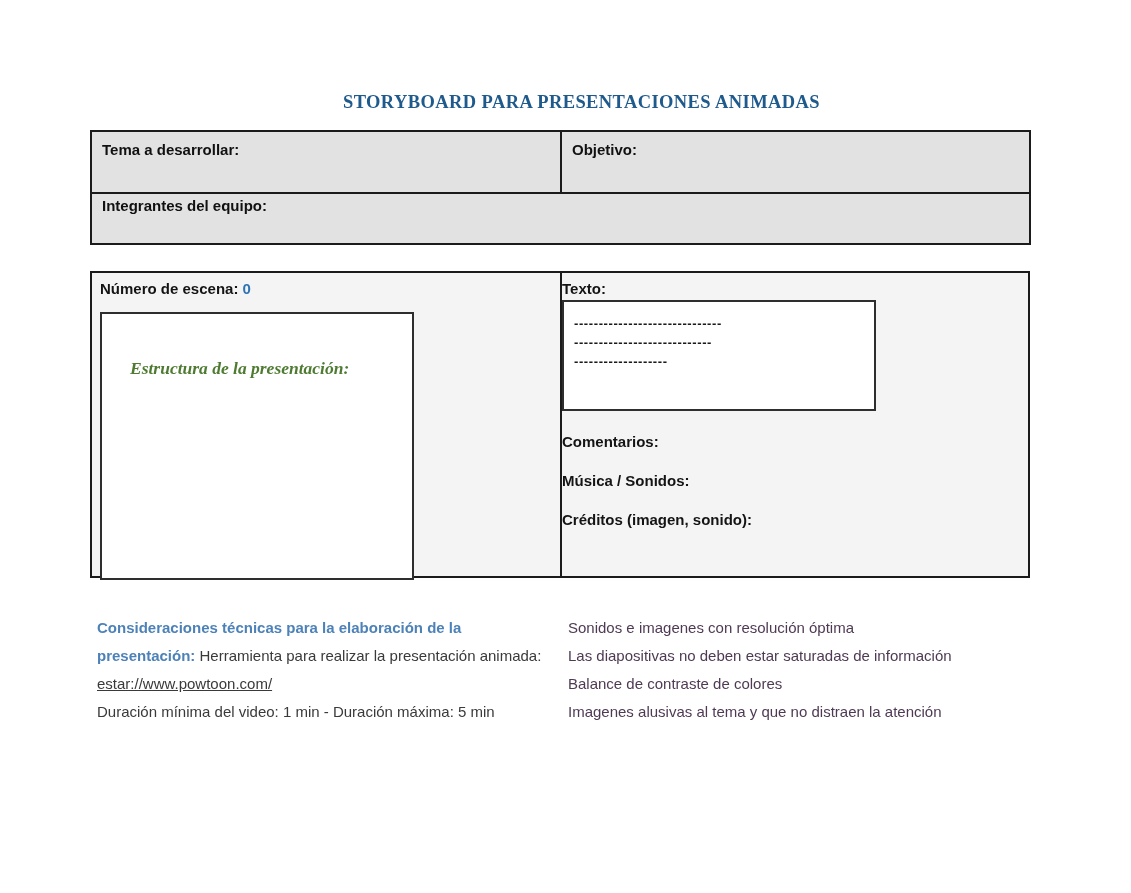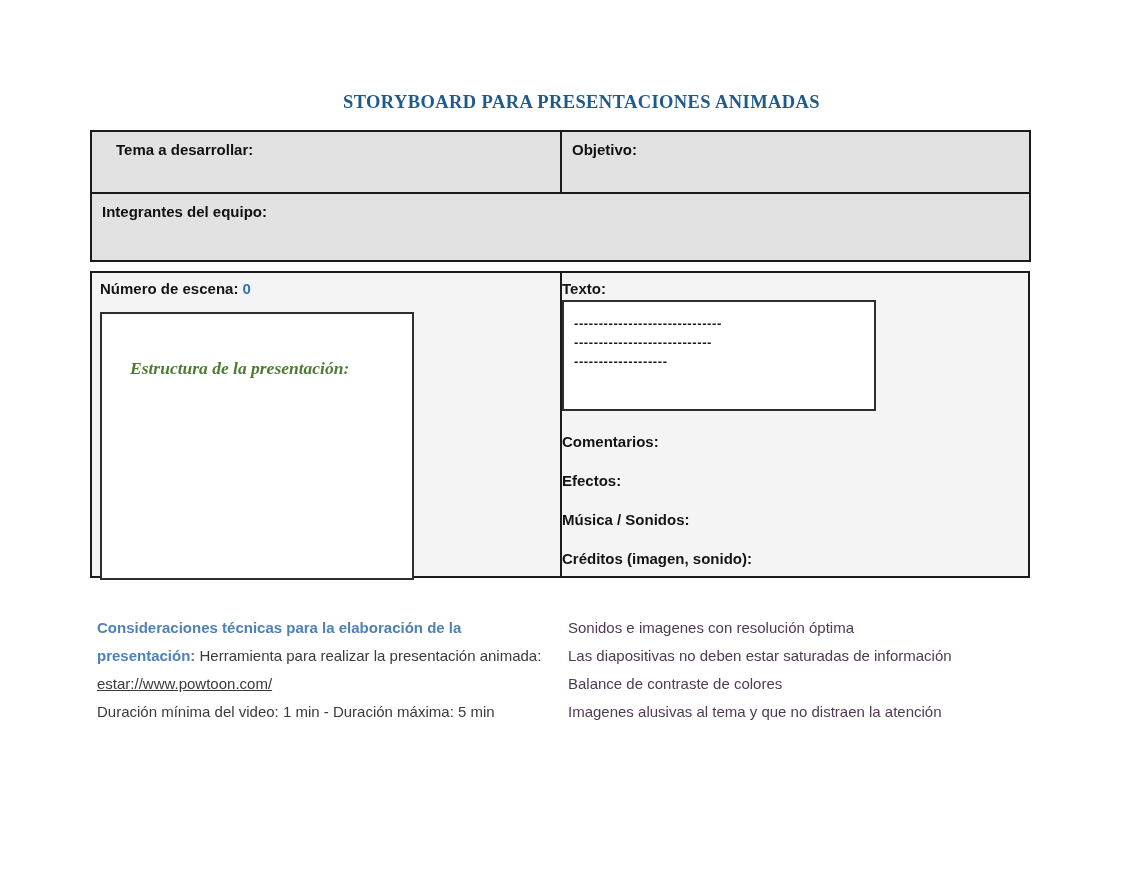--- a/index.html
+++ b/index.html
@@ -21,24 +21,24 @@
 
   
   .info-table {
     position: absolute; left: 90px; top: 130px; width: 941px;
     border: 2px solid #1b1b1b; background: #e2e2e2;
     box-sizing: border-box;
   }
   .info-row1 { display: flex; height: 60px; border-bottom: 2px solid #1b1b1b; }
   .info-cell-left {
     width: 470px; border-right: 2px solid #1b1b1b;
-    padding: 9px 24px; box-sizing: border-box;
+    padding: 9px 10px; box-sizing: border-box;
   }
   .info-cell-right { flex: 1; padding: 9px 10px; box-sizing: border-box; }
-  .info-row2 { height: 66px; padding: 9px 10px; box-sizing: border-box; }
+  .info-row2 { height: 49px; padding: 3px 10px; box-sizing: border-box; }
   .cell-label { font-weight: bold; font-size: 15px; color: #111; }
 
   
   .scene-table {
     position: absolute; left: 90px; top: 271px; width: 940px; height: 307px;
     border: 2px solid #1b1b1b; background: #f4f4f4;
     box-sizing: border-box; display: flex;
   }
   .scene-left {
     width: 470px; border-right: 2px solid #1b1b1b;
@@ -113,21 +113,20 @@
     </div>
   </div>
   <div class="scene-right">
     <div class="scene-number-line">Texto:</div>
     <div class="texto-box">
       <div>------------------------------</div>
       <div>----------------------------</div>
       <div>-------------------</div>
     </div>
     <div class="meta-label first">Comentarios:</div>
-    <div class="meta-label">Efectos:</div>
     <div class="meta-label">Música / Sonidos:</div>
     <div class="meta-label">Créditos (imagen, sonido):</div>
   </div>
 </div>
 
 <div class="notes-left">
   <p><span class="notes-heading">Consideraciones técnicas para la elaboración de la presentación:</span><span> Herramienta para realizar la presentación animada: </span><a href="#" class="notes-link">estar://www.powtoon.com/</a></p>
   <p>Duración mínima del video: 1 min - Duración máxima: 5 min</p>
 </div>
 

